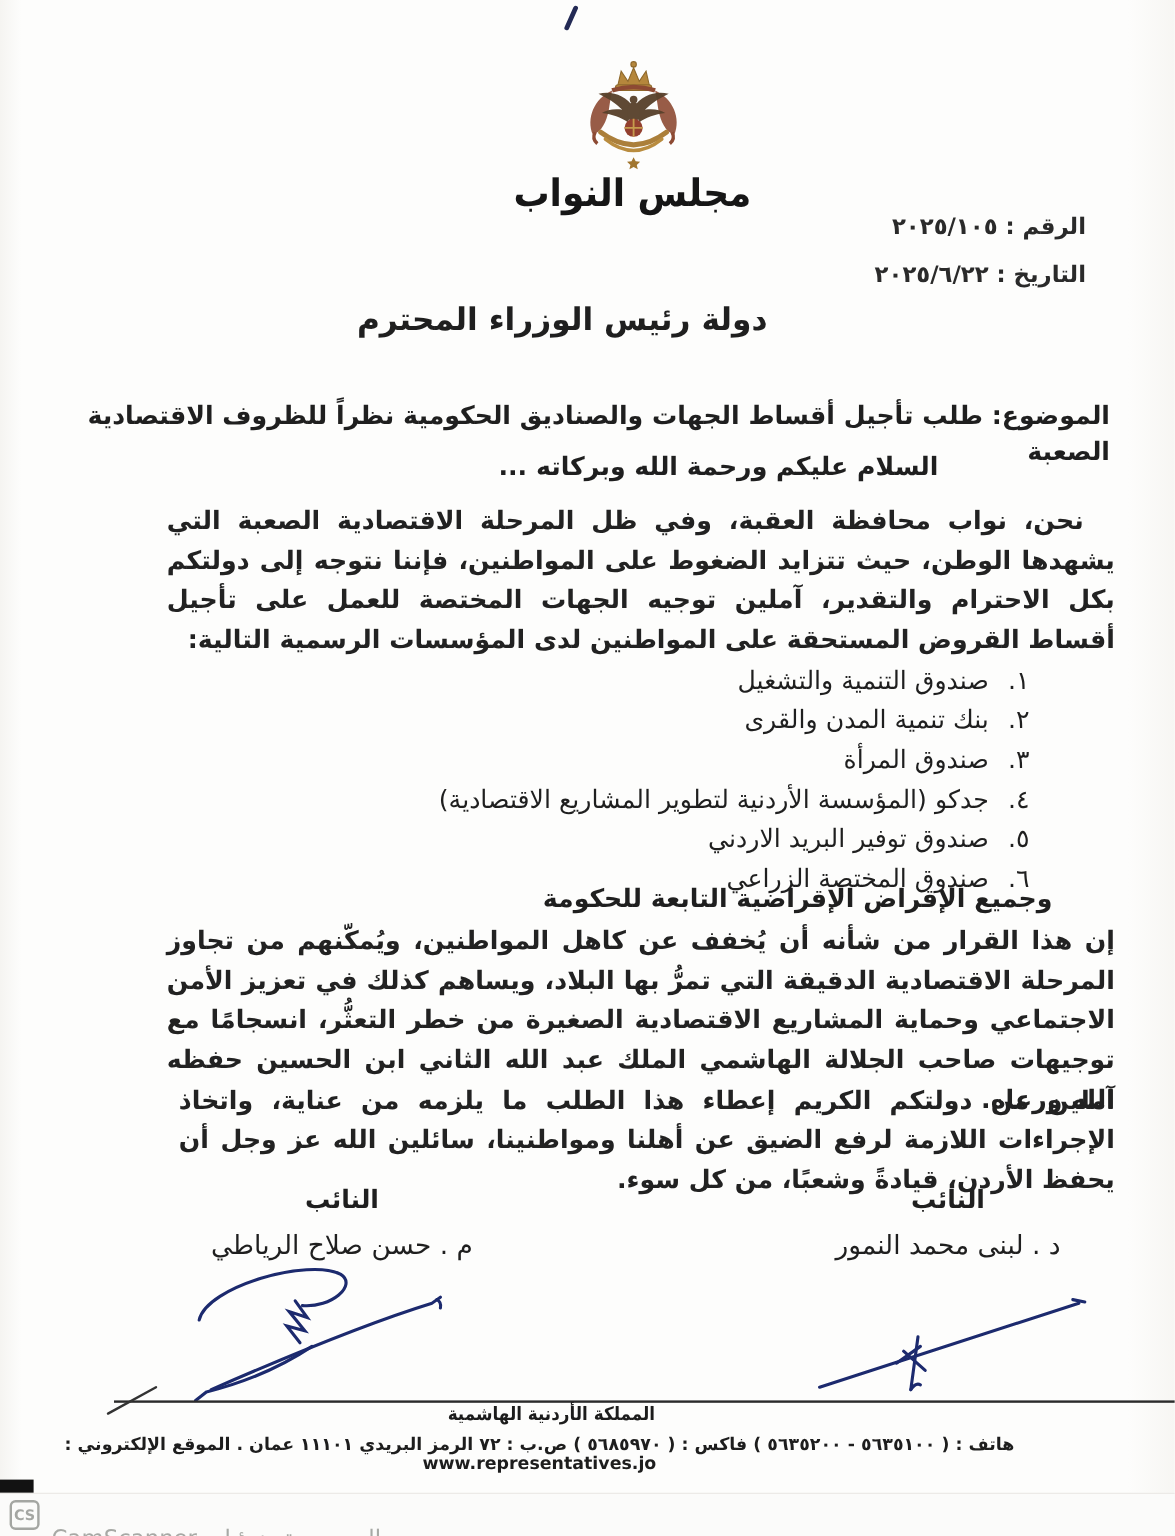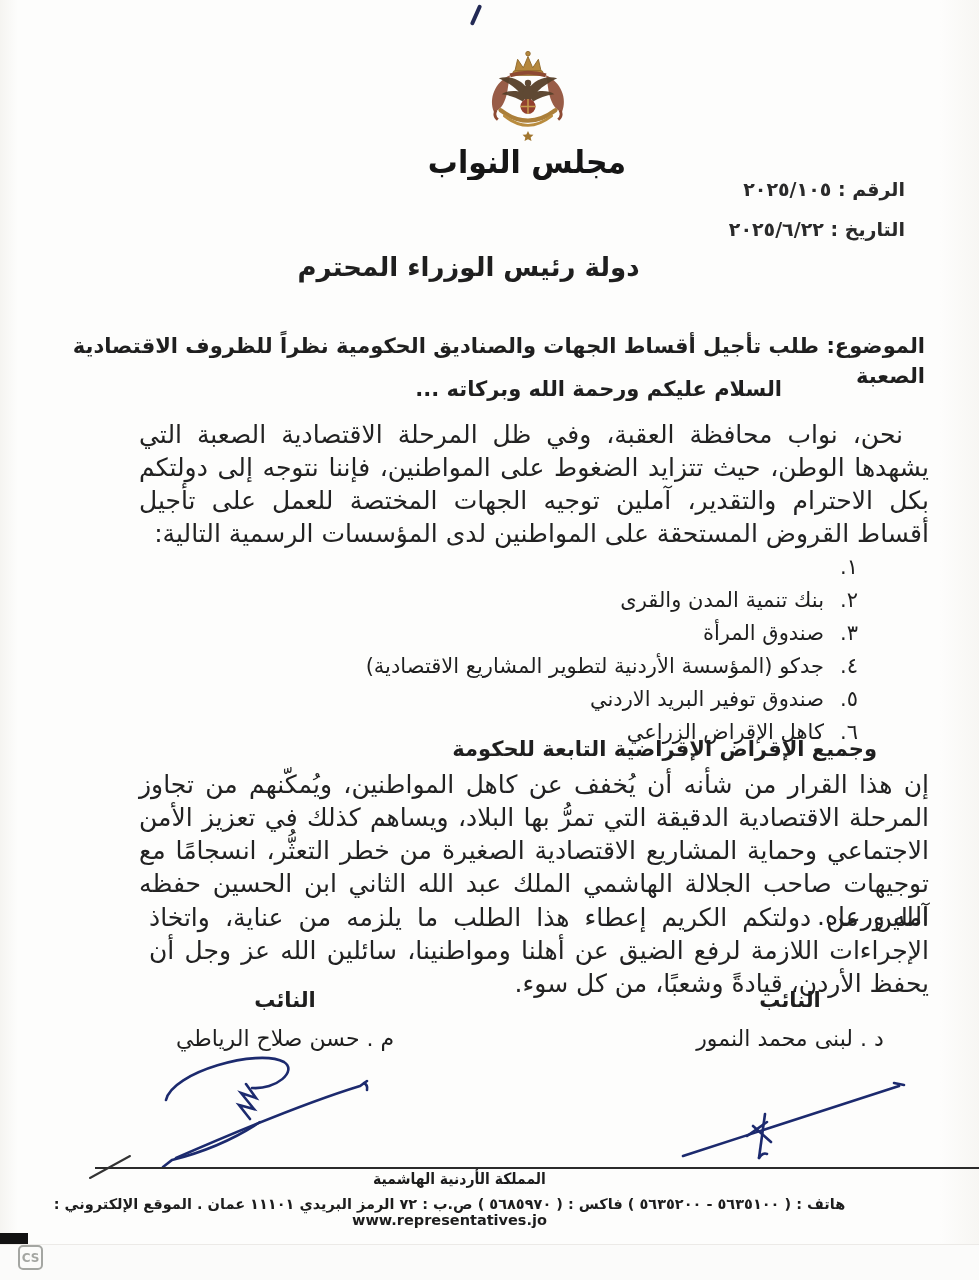--- a/index.html
+++ b/index.html
@@ -36,21 +36,21 @@
     font-size:26px; font-weight:700; transform:translateX(-21px);
   }
 
   .subject {
     right:54px; left:40px; top:331px; text-align:right;
     font-size:21px; font-weight:700; line-height:30px;
   }
   .greeting { right:197px; top:377px; font-size:21px; font-weight:700; }
 
   .para {
-    right:50px; width:790px; font-size:25px; font-weight:400;
+    right:50px; width:790px; font-size:21px; font-weight:700;
     line-height:33px; text-align:justify; text-align-last:right; color:#222;
   }
   .para1 { top:418px; text-indent:26px; }
   .para2 { top:768px; }
   .para3 { top:901px; width:780px;margin-left:21px; }
 
   .fund-list { right:121px; top:551px; font-size:21px; font-weight:500; line-height:33px; }
   .fund-item { display:flex; flex-direction:row; gap:10px; }
   .fund-num { min-width:24px; text-align:right; }
   .list-footer { right:102px; top:737px; font-size:21px; font-weight:600; }
@@ -72,21 +72,21 @@
   }
   .contact {
     left:0; right:0; top:1196px; text-align:center;
     font-size:14.5px; font-weight:700; color:#1d1d1d; transform:translateX(-40px);
   }
 
   .scan-edge-rect { left:0; top:1233px; width:28px; height:13px; background:#121212; }
   .scanner-bar {
     left:0; right:0; bottom:0; height:36px;
     background:#fbfbfa; border-top:1px solid #eceae7;
-    display:flex; gap:10px; padding:0 18px;
+    display:flex; align-items:center; gap:10px; padding:0 8px;
     direction:ltr;
   }
   .cs-icon {
     width:25px; height:25px; border:2px solid #a4a6a2; border-radius:5px;
     color:#a4a6a2; font-size:12px; font-weight:700;
     display:flex; align-items:center; justify-content:center;
     font-family:"DejaVu Sans", sans-serif;
   }
   .cs-text { direction:rtl; font-size:19px; color:#a7a9a5; font-weight:400;margin-top:39px; }
 </style>
@@ -133,40 +133,41 @@
   <div class="abs addressee">دولة رئيس الوزراء المحترم</div>
 
   <div class="abs greeting">السلام عليكم ورحمة الله وبركاته ...</div>
   <div class="abs subject">الموضوع: طلب تأجيل أقساط الجهات والصناديق الحكومية نظراً للظروف الاقتصادية الصعبة</div>
 
   <div class="abs para para1">نحن، نواب محافظة العقبة، وفي ظل المرحلة الاقتصادية الصعبة التي يشهدها الوطن، حيث تتزايد الضغوط على المواطنين، فإننا نتوجه إلى دولتكم بكل الاحترام والتقدير، آملين توجيه الجهات المختصة للعمل على تأجيل أقساط القروض المستحقة على المواطنين لدى المؤسسات الرسمية التالية:</div>
 
   <div class="abs fund-list">
     <div class="fund-item">
       <span class="fund-num">١.</span>
+      <span>صندوق التنمية والتشغيل</span>
     </div>
     <div class="fund-item">
       <span class="fund-num">٢.</span>
       <span>بنك تنمية المدن والقرى</span>
     </div>
     <div class="fund-item">
       <span class="fund-num">٣.</span>
       <span>صندوق المرأة</span>
     </div>
     <div class="fund-item">
       <span class="fund-num">٤.</span>
       <span>جدكو (المؤسسة الأردنية لتطوير المشاريع الاقتصادية)</span>
     </div>
     <div class="fund-item">
       <span class="fund-num">٥.</span>
       <span>صندوق توفير البريد الاردني</span>
     </div>
     <div class="fund-item">
       <span class="fund-num">٦.</span>
-      <span>كاهل الإقراض الزراعي</span>
+      <span>صندوق المختصة الزراعي</span>
     </div>
   </div>
 
   <div class="abs list-footer">وجميع الإقراض الإقراضية التابعة للحكومة</div>
 
   <div class="abs para para2">إن هذا القرار من شأنه أن يُخفف عن كاهل المواطنين، ويُمكّنهم من تجاوز المرحلة الاقتصادية الدقيقة التي تمرُّ بها البلاد، ويساهم كذلك في تعزيز الأمن الاجتماعي وحماية المشاريع الاقتصادية الصغيرة من خطر التعثُّر، انسجامًا مع توجيهات صاحب الجلالة الهاشمي الملك عبد الله الثاني ابن الحسين حفظه الله ورعاه.</div>
   <div class="abs para para3">آملين من دولتكم الكريم إعطاء هذا الطلب ما يلزمه من عناية، واتخاذ الإجراءات اللازمة لرفع الضيق عن أهلنا ومواطنينا، سائلين الله عز وجل أن يحفظ الأردن، قيادةً وشعبًا، من كل سوء.</div>
 
   <div class="abs sig-block sig-right">
     <div class="sig-title">النائب</div>

